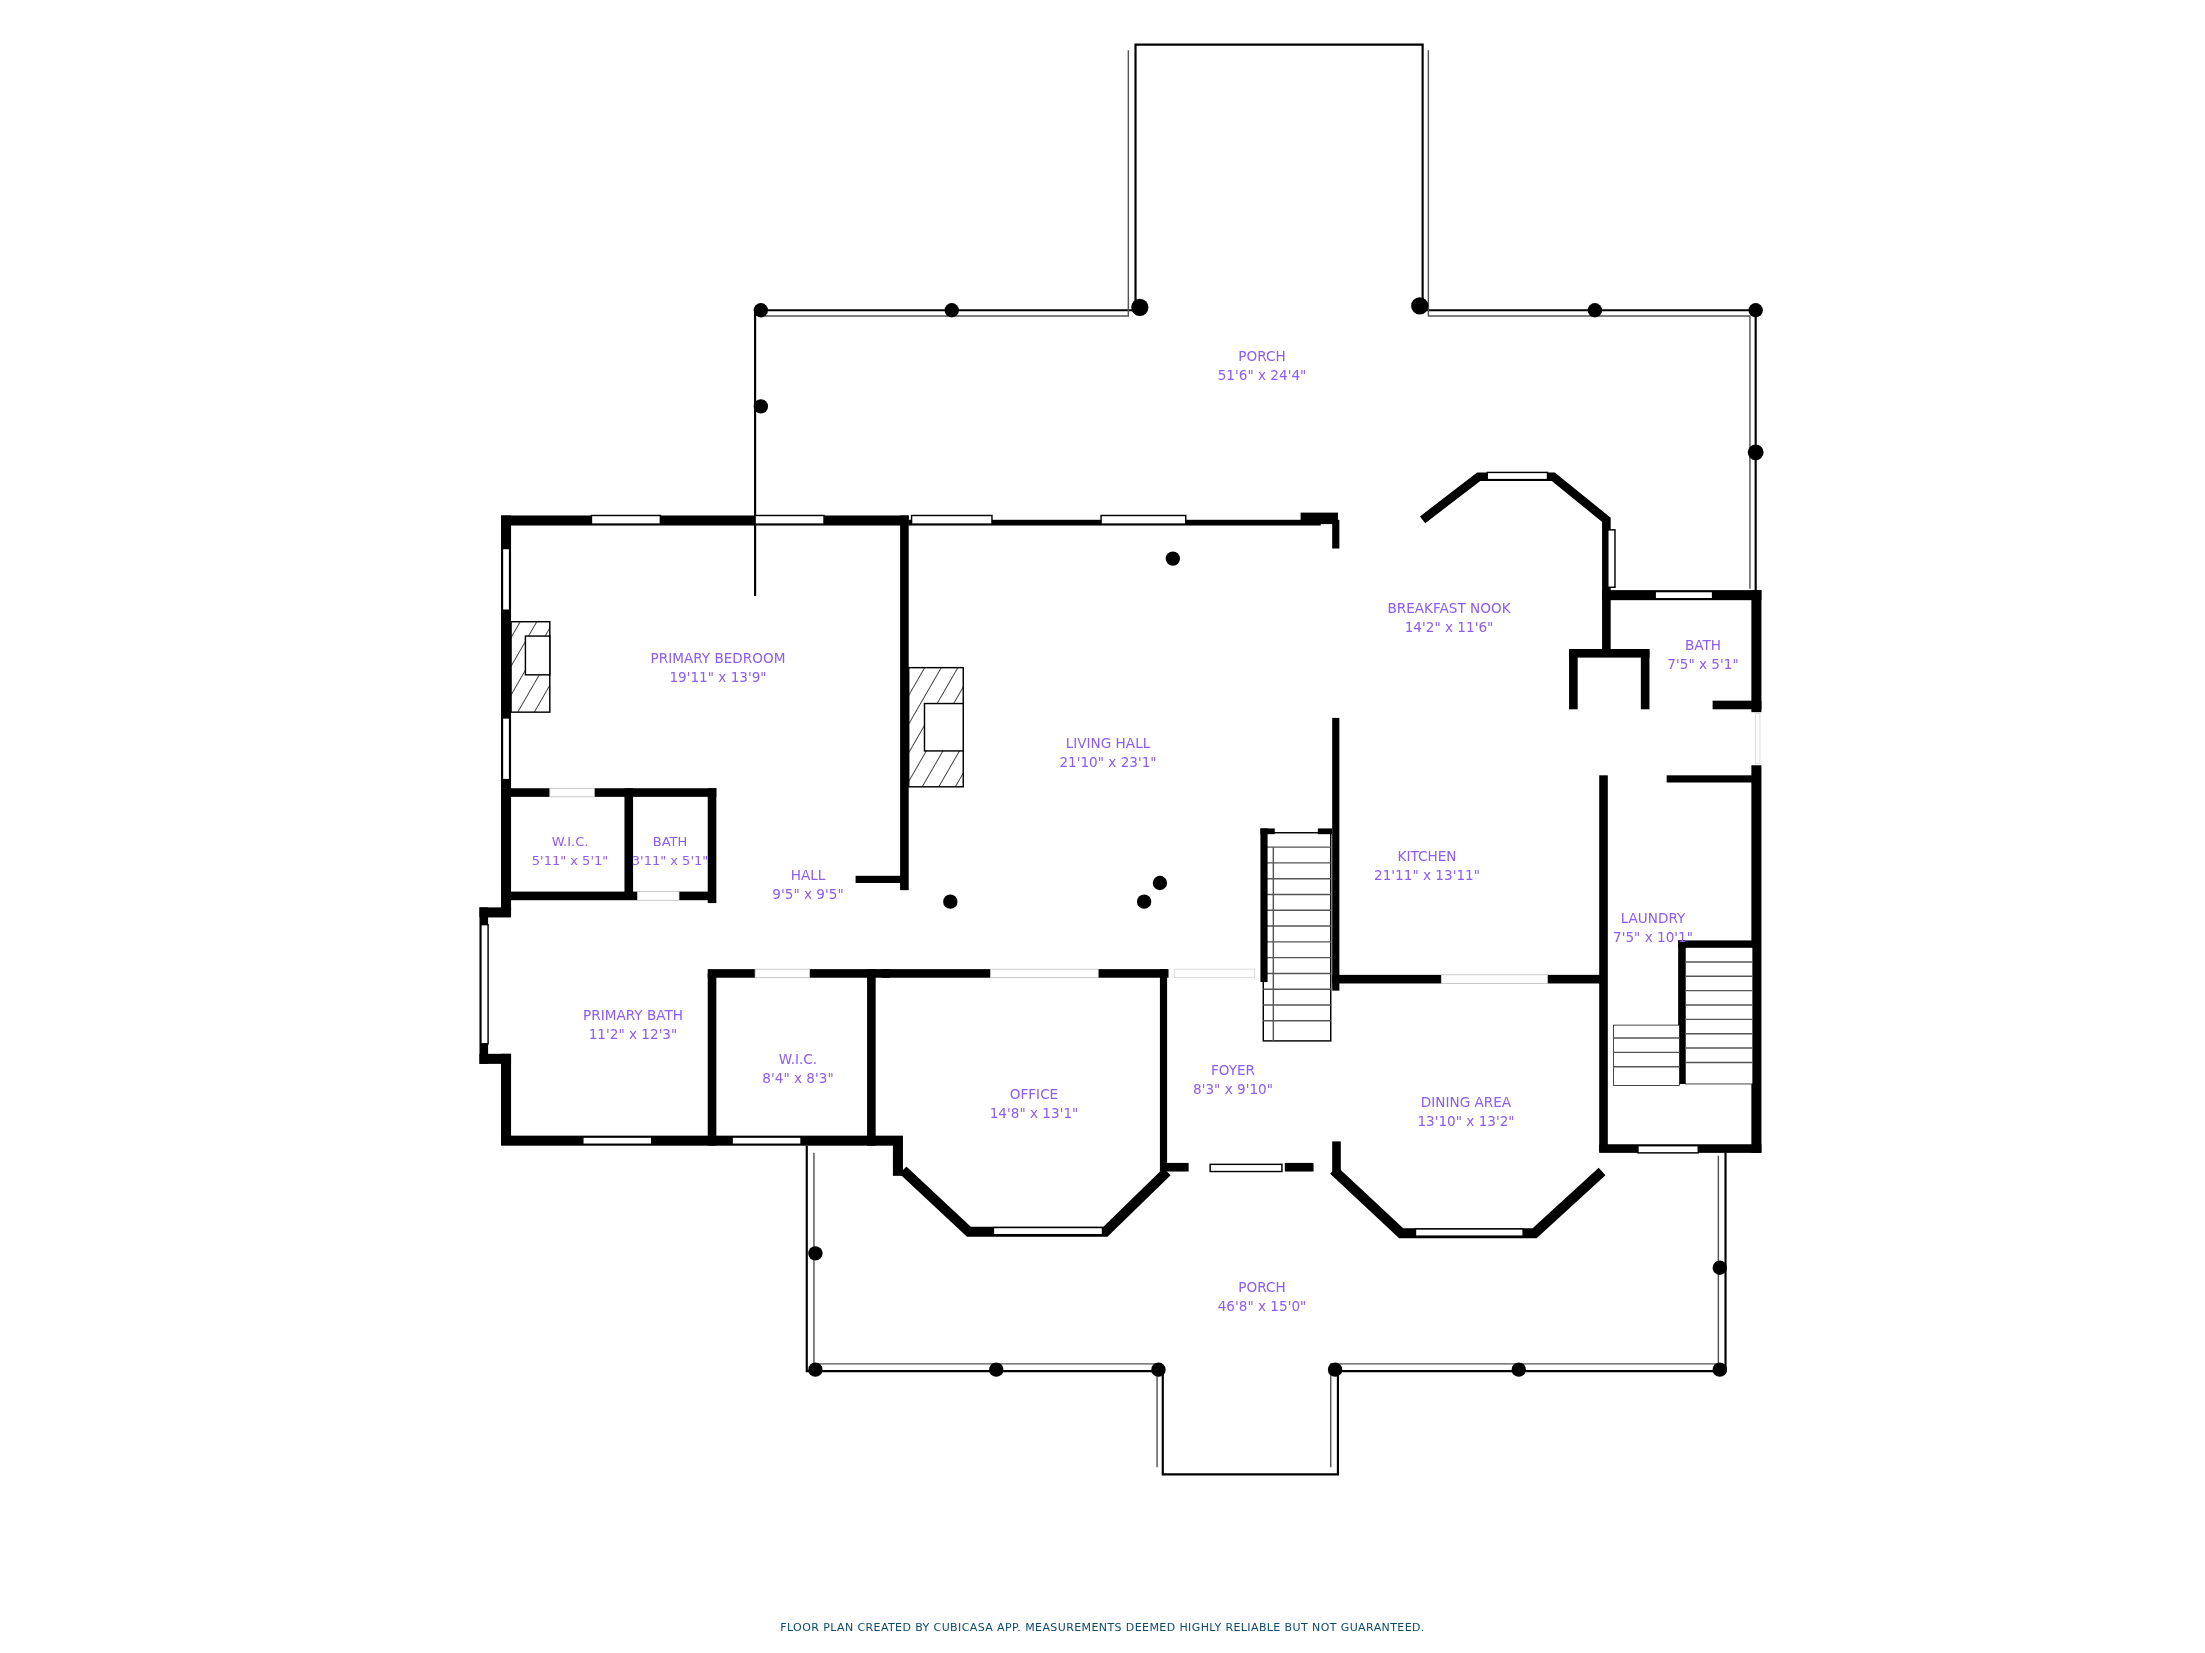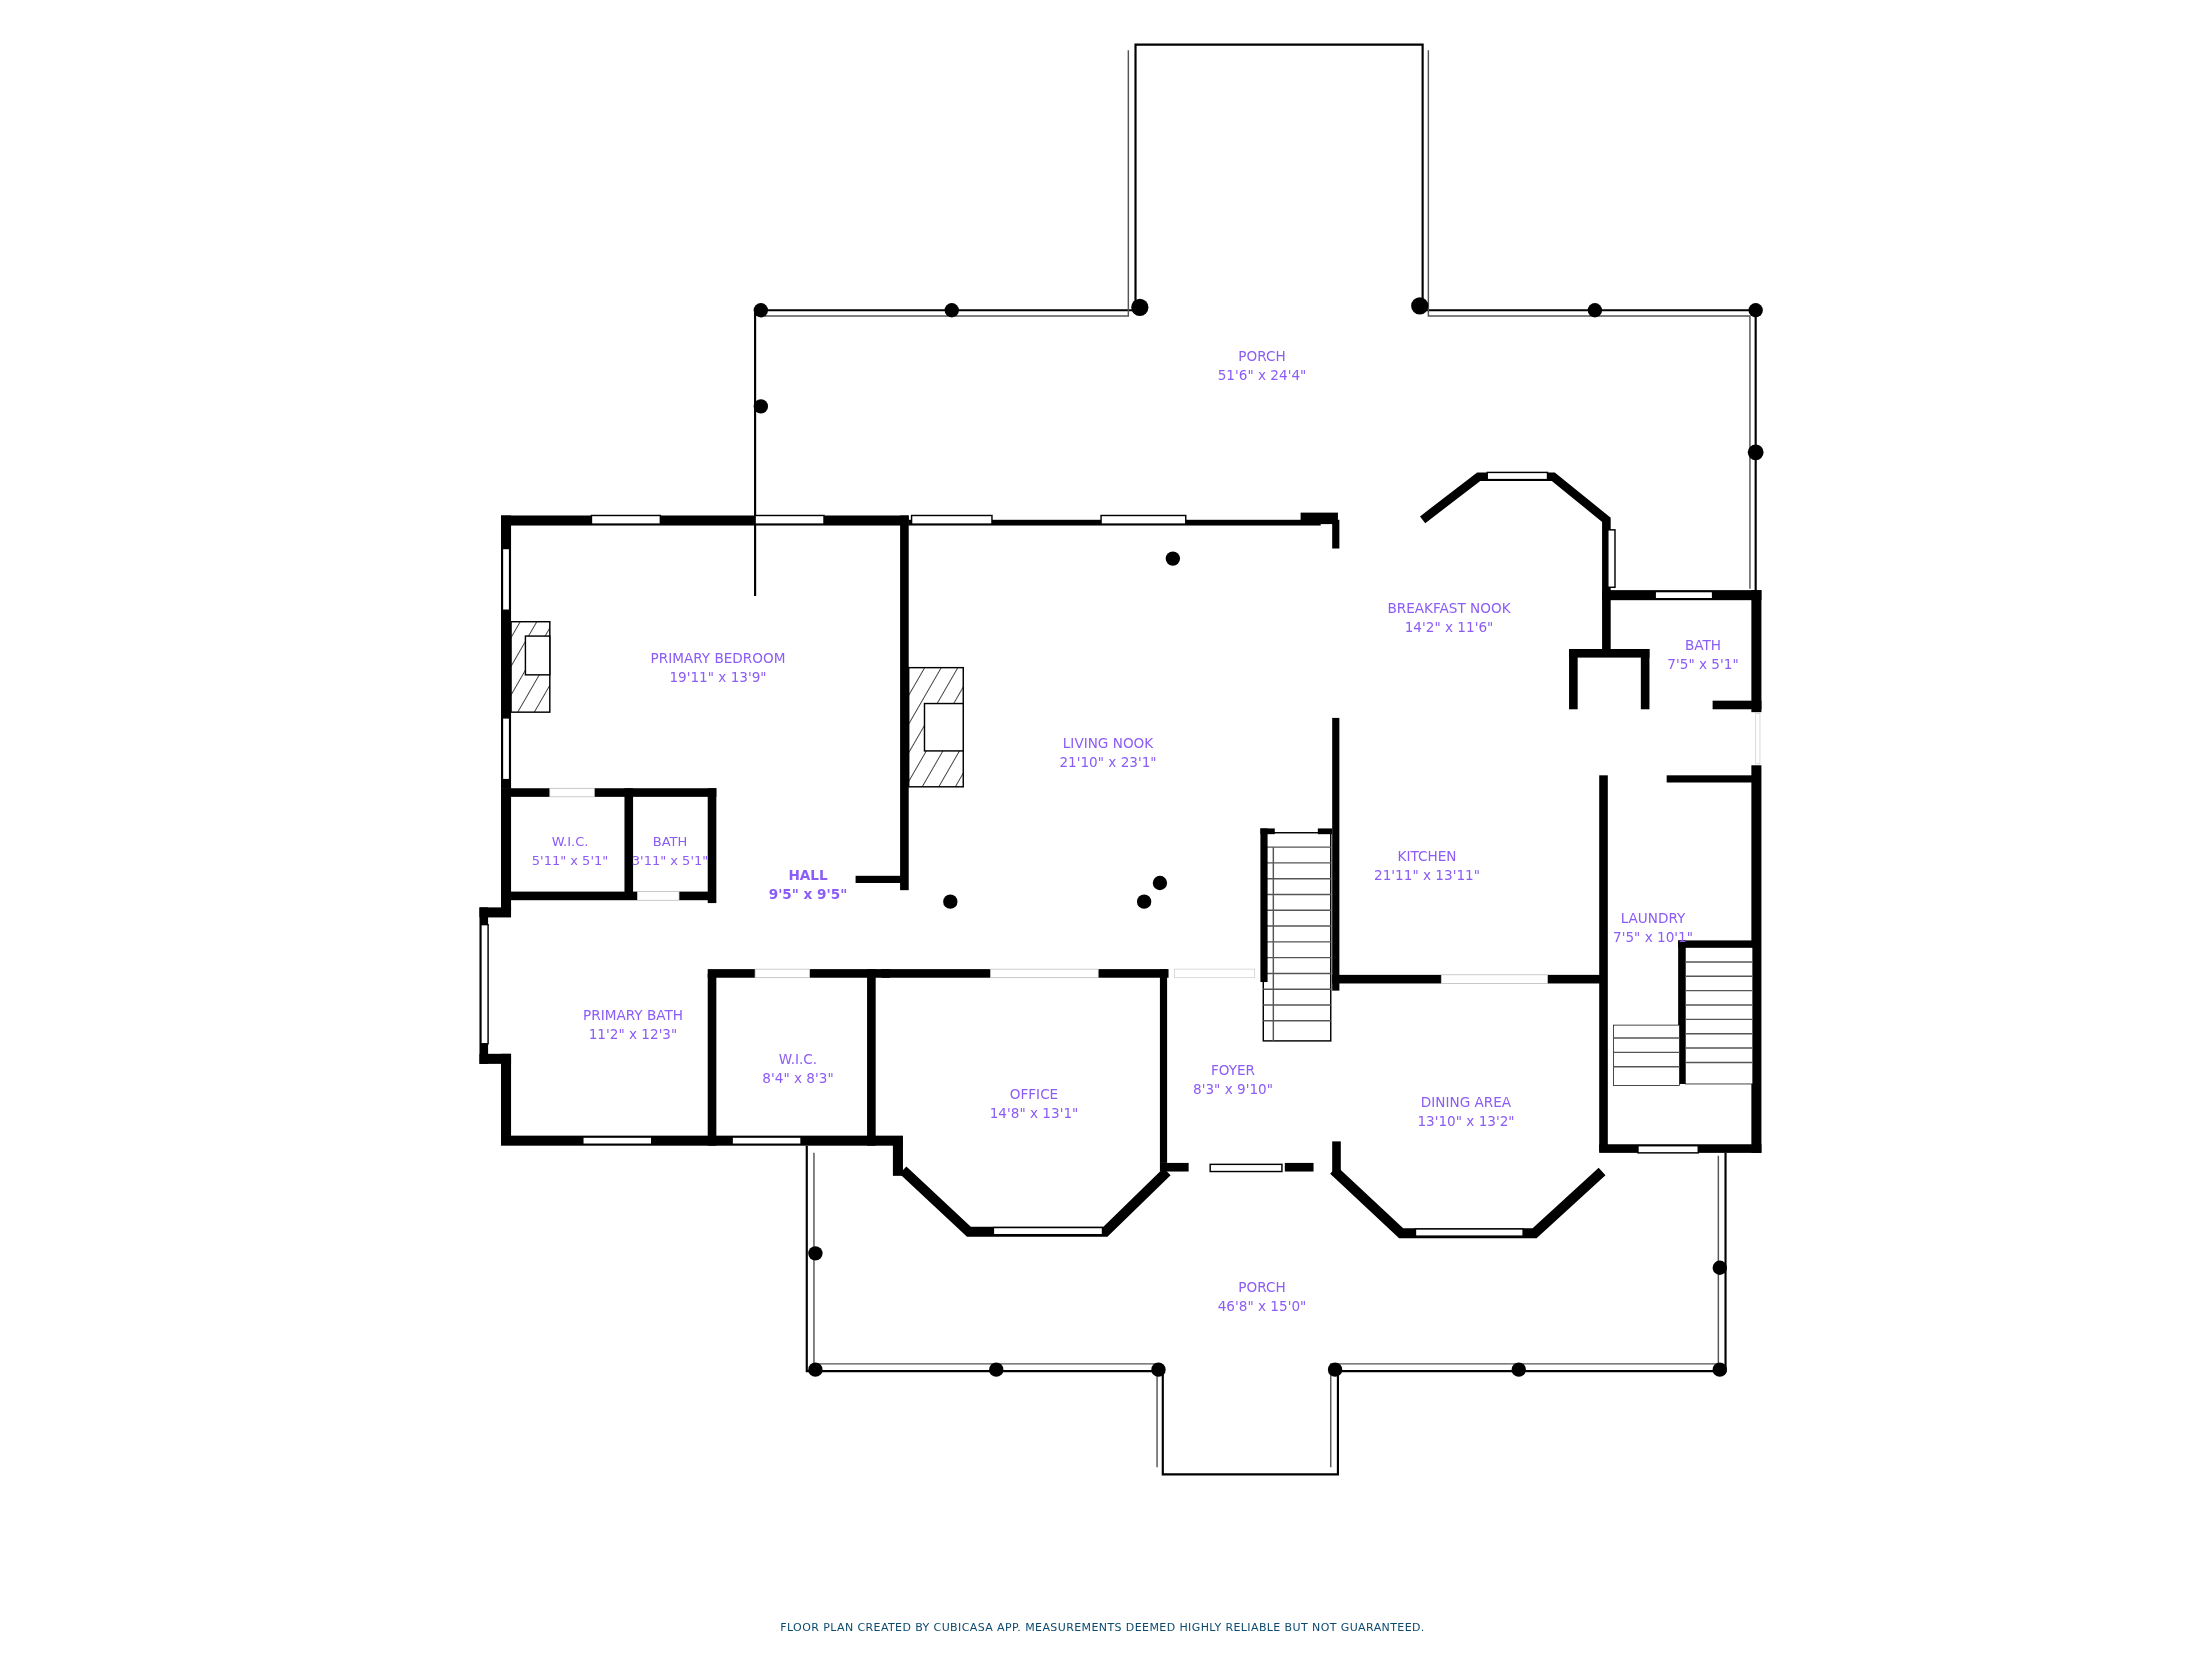--- a/index.html
+++ b/index.html
@@ -195,40 +195,40 @@
 
 <div class="lbl" style="left:1262px;top:347px;">
   <span>PORCH</span>
   <span>51'6" x 24'4"</span>
 </div>
 <div class="lbl" style="left:718px;top:649px;">
   <span>PRIMARY BEDROOM</span>
   <span>19'11" x 13'9"</span>
 </div>
 <div class="lbl" style="left:1108px;top:734px;">
-  <span>LIVING NOOK</span>
+  <span>LIVING HALL</span>
   <span>21'10" x 23'1"</span>
 </div>
 <div class="lbl" style="left:1449px;top:599px;">
   <span>BREAKFAST NOOK</span>
   <span>14'2" x 11'6"</span>
 </div>
 <div class="lbl" style="left:1703px;top:636px;">
   <span>BATH</span>
   <span>7'5" x 5'1"</span>
 </div>
 <div class="lbl" style="left:570px;top:833px;font-size:13px;">
   <span>W.I.C.</span>
   <span>5'11" x 5'1"</span>
 </div>
 <div class="lbl" style="left:670px;top:833px;font-size:13px;">
   <span>BATH</span>
   <span>3'11" x 5'1"</span>
 </div>
-<div class="lbl" style="left:808px;top:866px;font-weight:bold;">
+<div class="lbl" style="left:808px;top:866px;">
   <span>HALL</span>
   <span>9'5" x 9'5"</span>
 </div>
 <div class="lbl" style="left:1427px;top:823px;margin-top:24px;">
   <span>KITCHEN</span>
   <span>21'11" x 13'11"</span>
 </div>
 <div class="lbl" style="left:1653px;top:863px;margin-top:46px;">
   <span>LAUNDRY</span>
   <span>7'5" x 10'1"</span>

